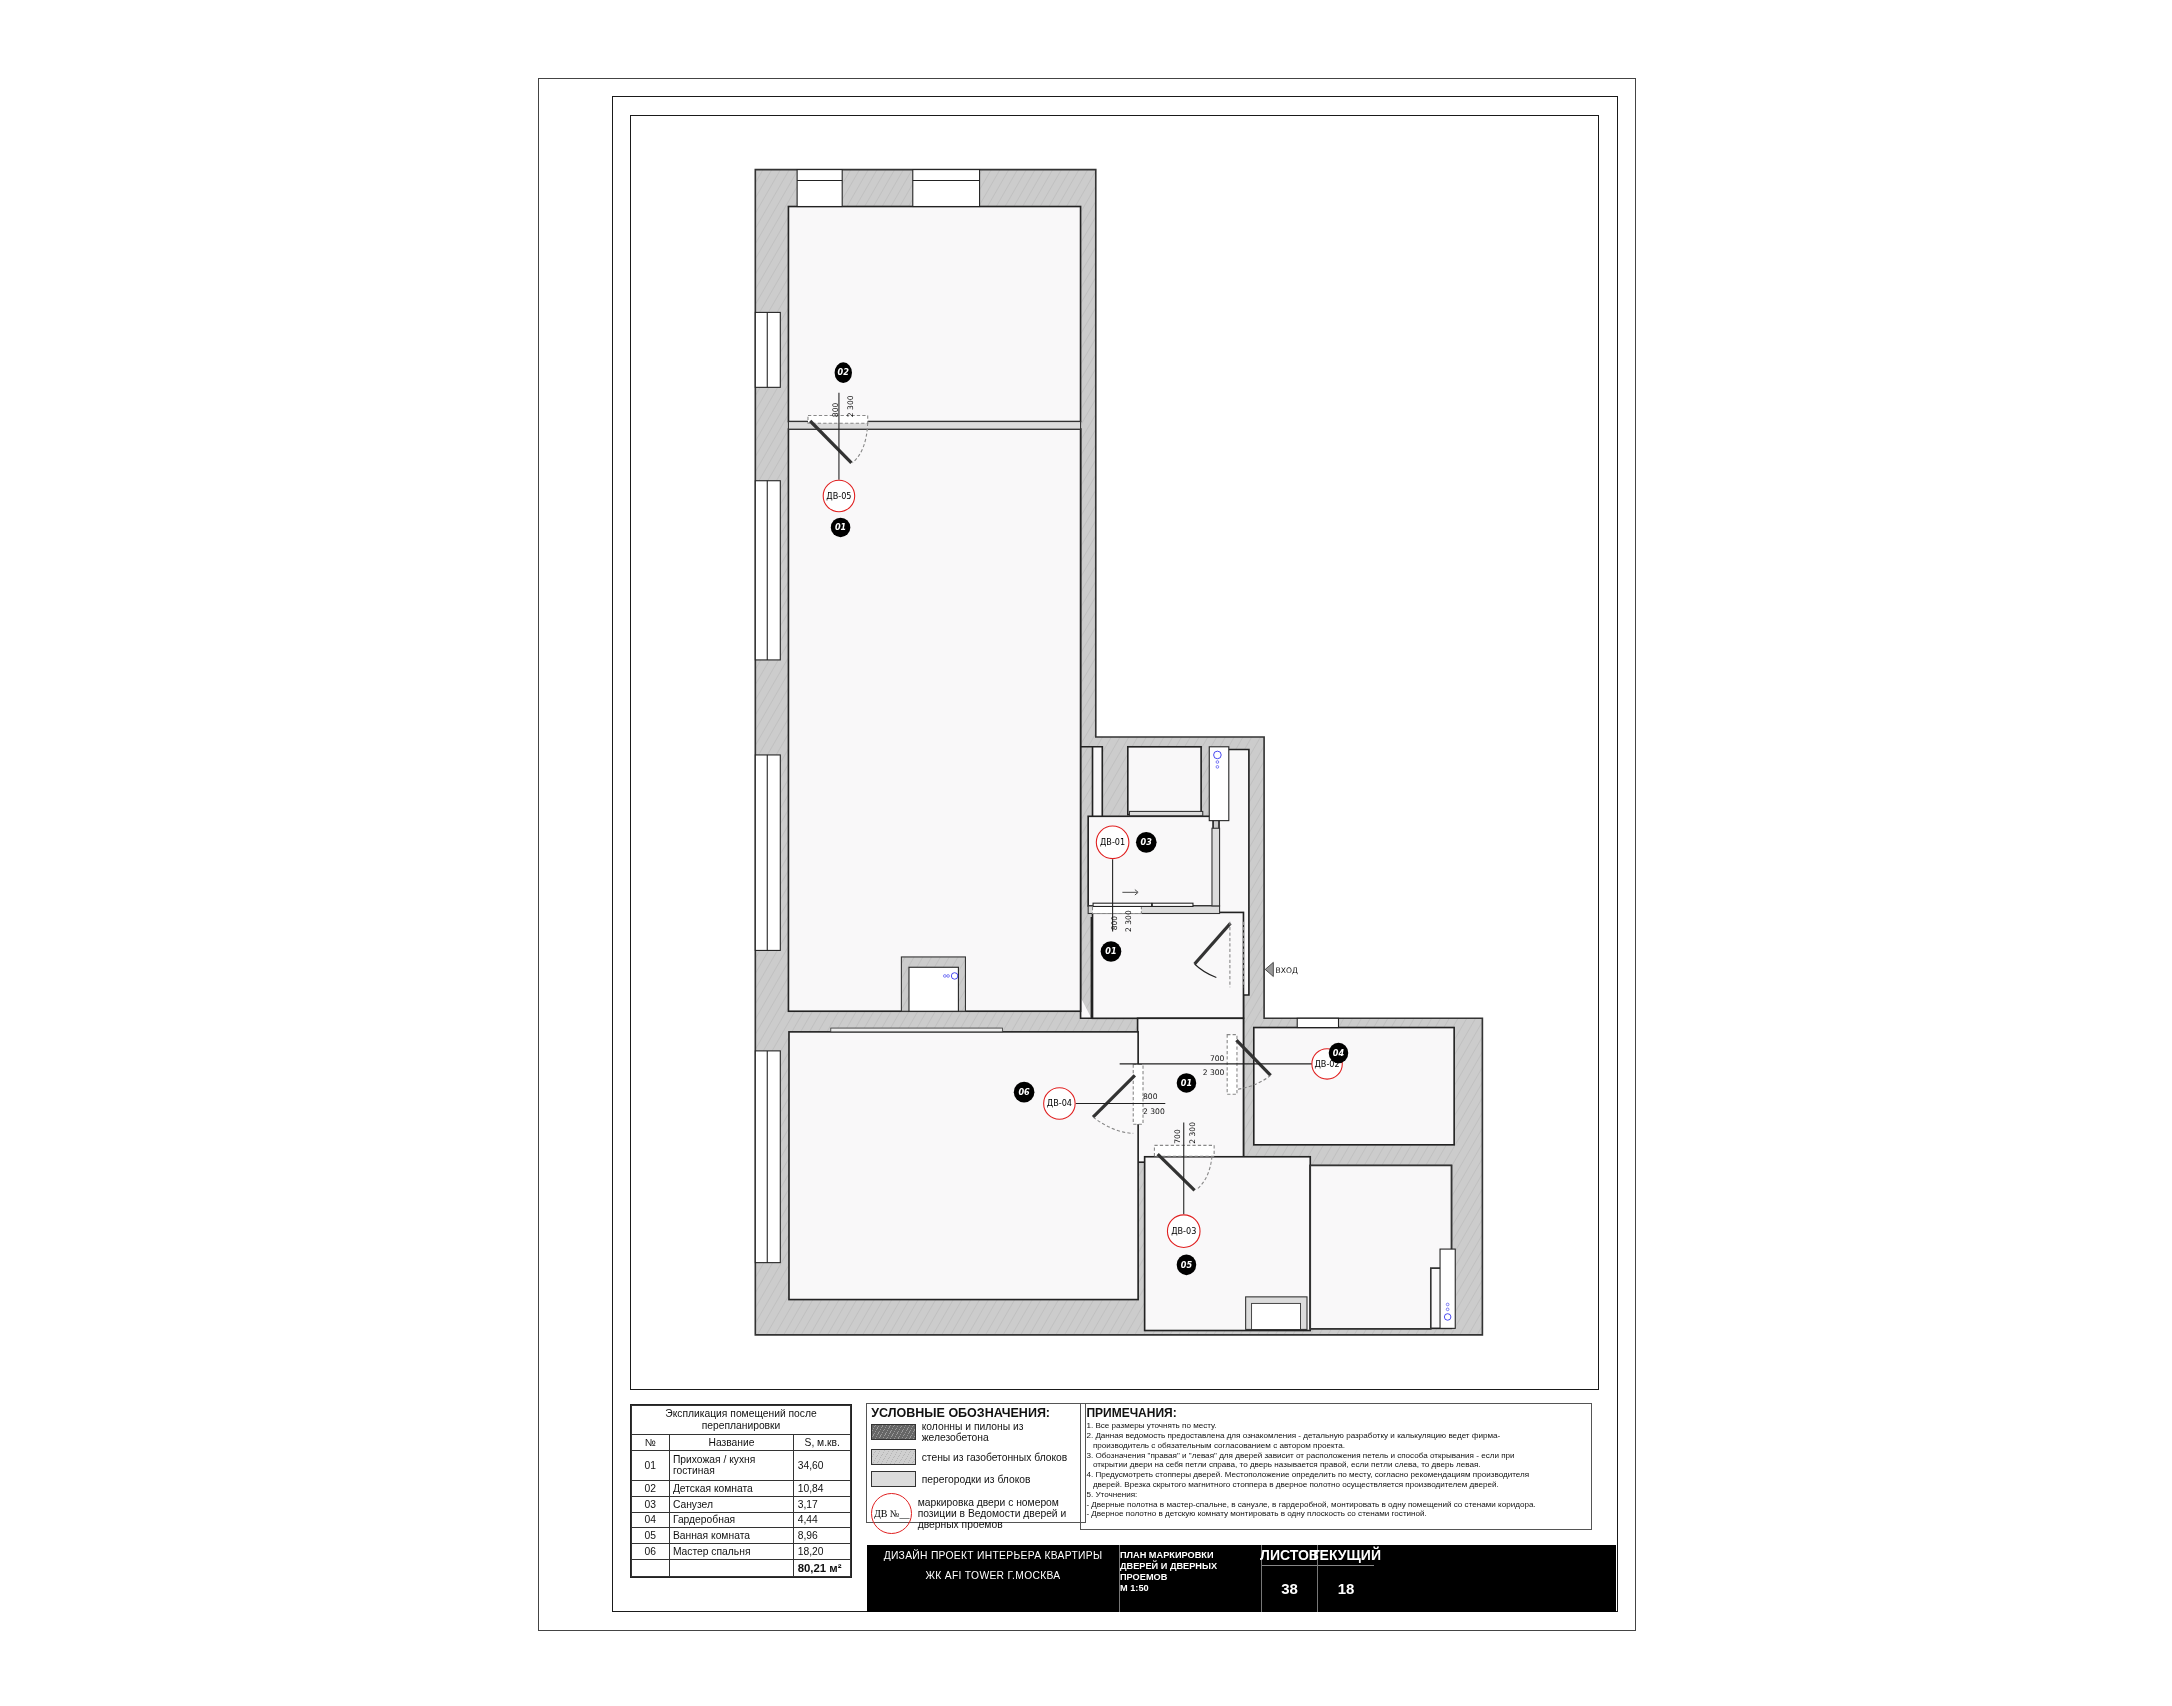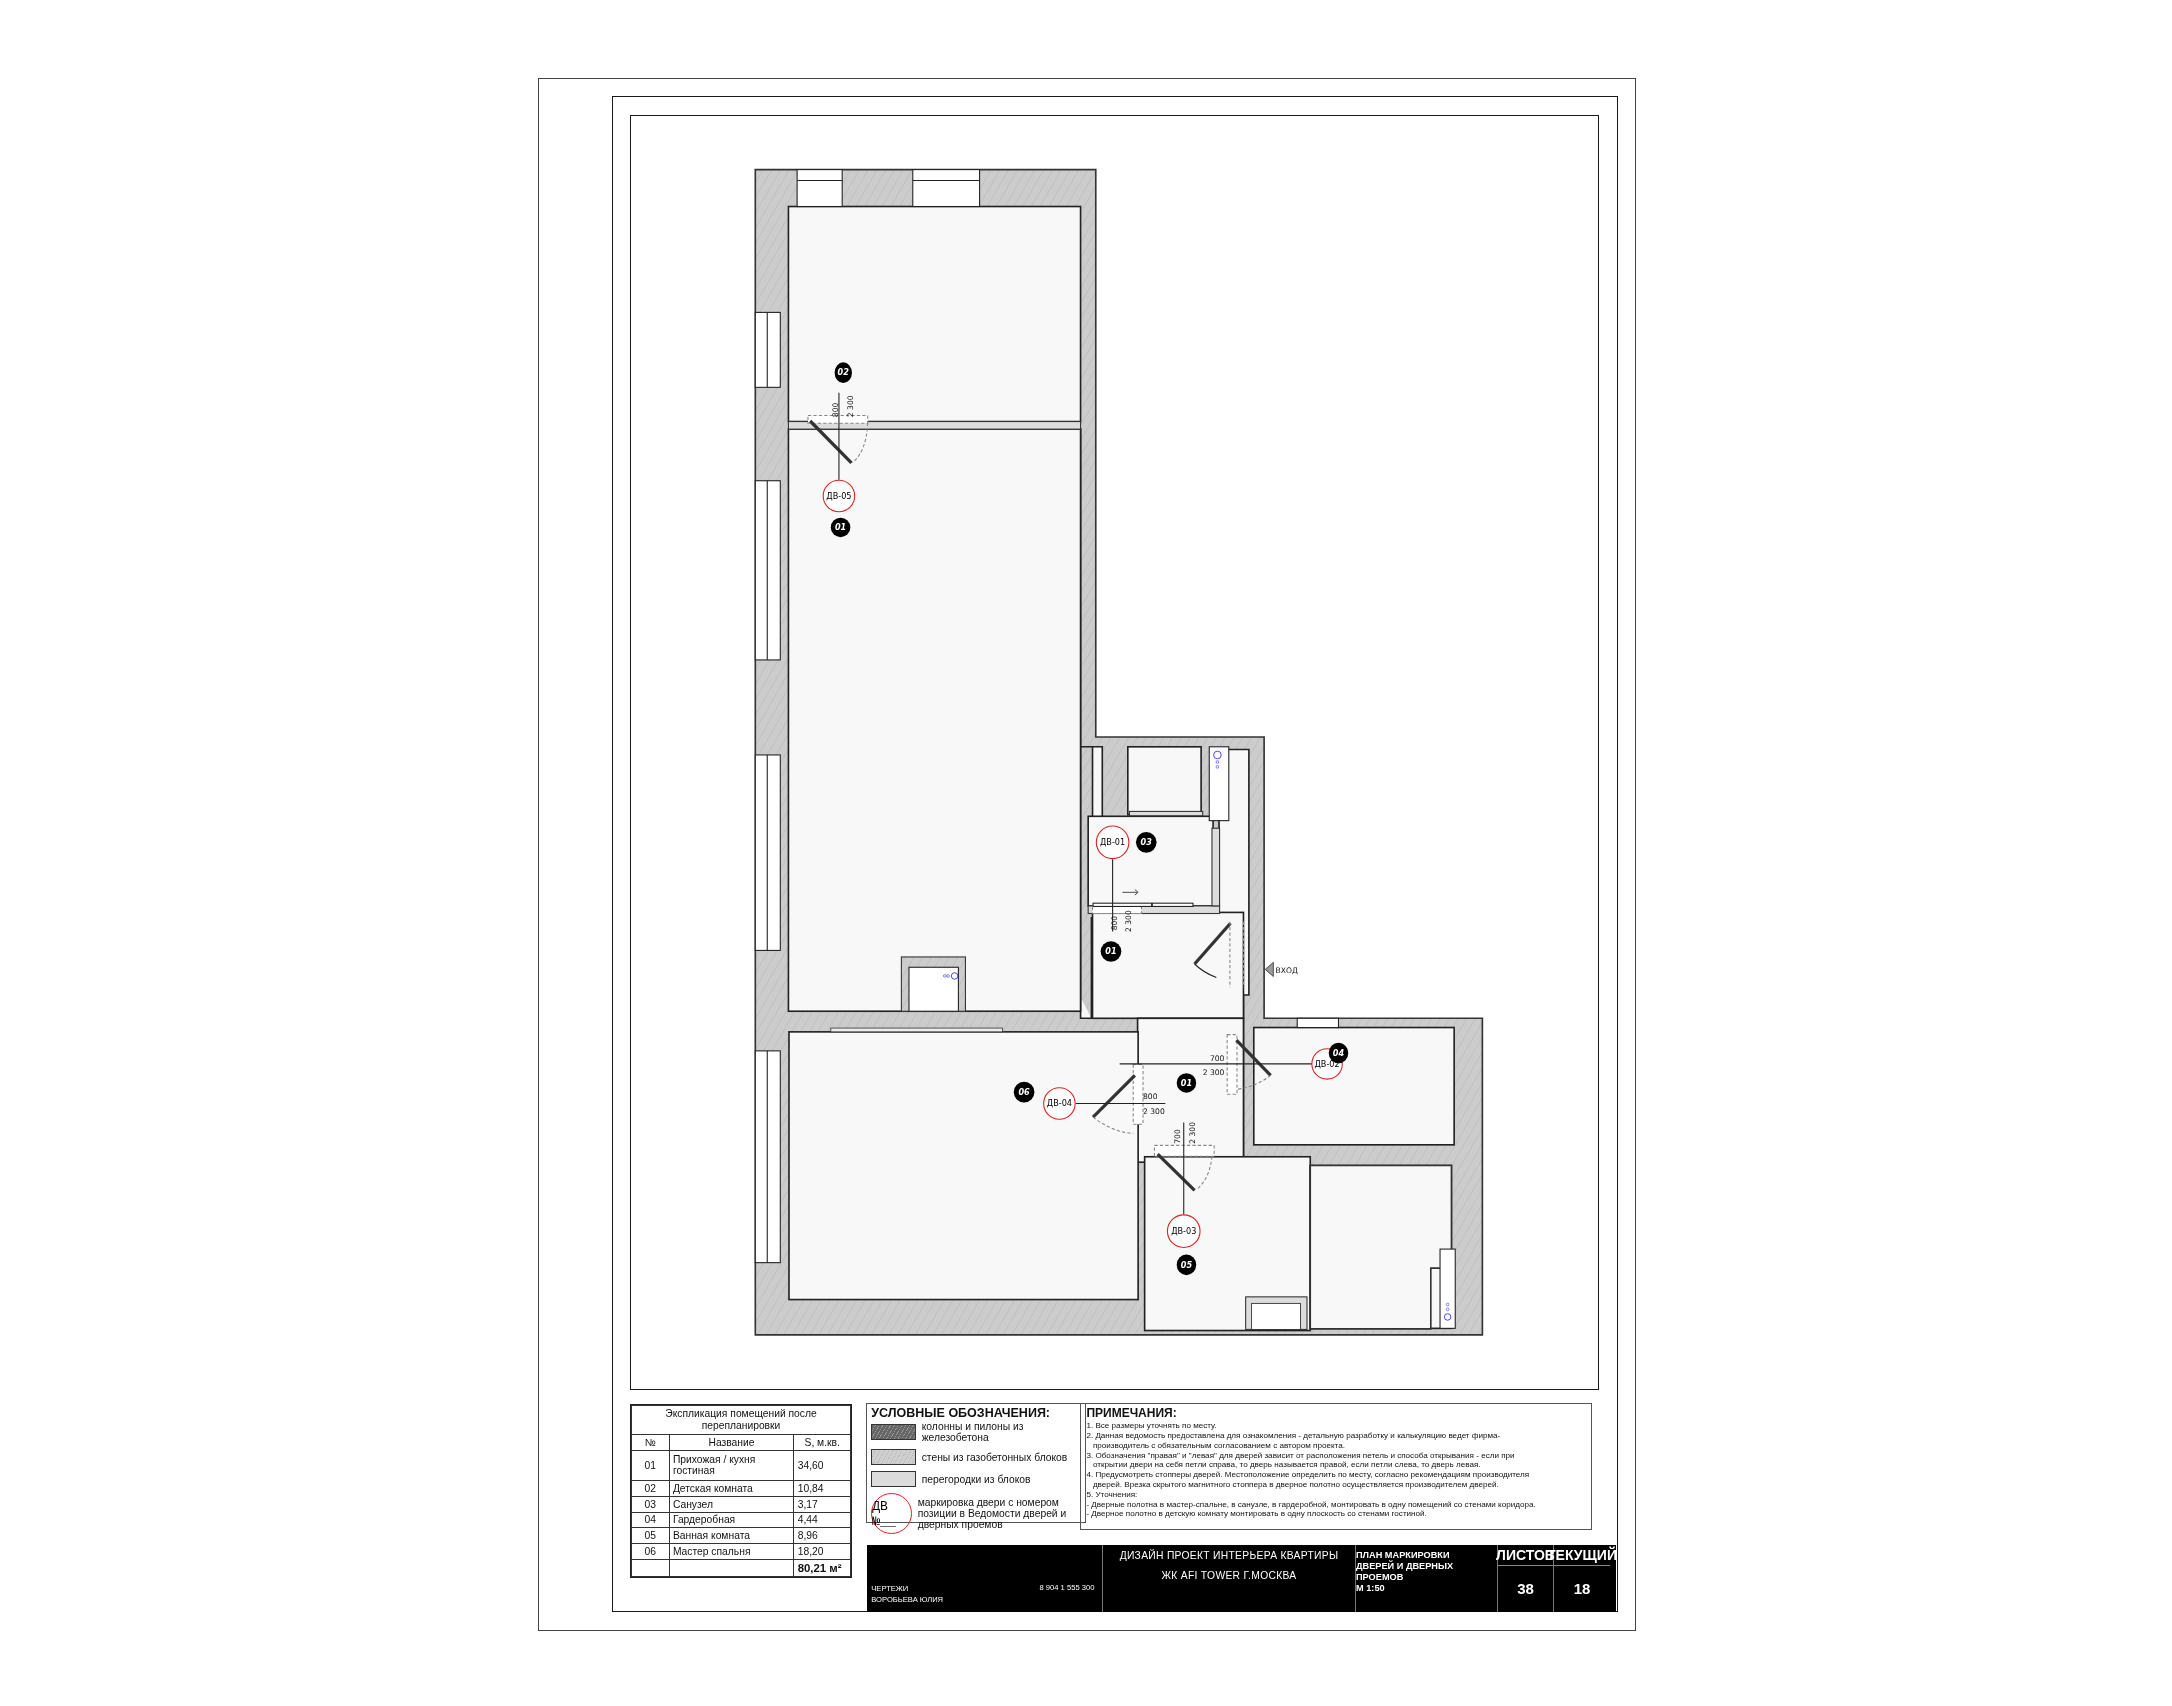--- a/index.html
+++ b/index.html
@@ -18,21 +18,21 @@
   .expl .total { font-weight:bold; font-size:11.4px; }
   
   .legend { left:866px; top:1403px; width:220px; height:120px; border:1.6px solid #555; padding:2.2px 4.3px; }
   .legend-title { font-family:"Liberation Sans", sans-serif; font-weight:bold; font-size:12.5px; letter-spacing:0px; color:#111; margin:0 0 1.1px 0; }
   .legend-row { display:flex; align-items:center; margin-bottom:6px; }
   .swatch { width:43px; height:14px; border:1.1px solid #333; margin-right:5.4px; flex:none; }
   .sw-concrete { background: repeating-linear-gradient(120deg, #666 0 2.7px, #999 2.7px 3.3px); }
   .sw-aerated { background: repeating-linear-gradient(120deg, #cfcfcf 0 3.3px, #b5b5b5 3.3px 3.8px); }
   .sw-partition { background:#dcdcdc; }
   .legend-text { font-family:"Liberation Sans", sans-serif; font-size:10.3px; color:#111; line-height:11px; }
-  .door-mark { width:39px; height:39px; border:1.1px solid #e02020; border-radius:50%; display:flex; align-items:center; justify-content:center; font-size:13px; margin-right:5.4px; flex:none; font-family:Liberation Mono, monospace; }
+  .door-mark { width:39px; height:39px; border:1.1px solid #e02020; border-radius:50%; display:flex; align-items:center; justify-content:center; font-size:10px; margin-right:5.4px; flex:none; font-family:Liberation Serif, serif; }
   
   .notes { left:1080px; top:1403px; width:512px; height:127px; border:1.6px solid #555; padding:2.2px 5.4px; font-family:"Liberation Sans", sans-serif; color:#111; }
   .notes-title { font-weight:bold; font-size:12px; margin-bottom:1.1px; }
   .notes-line { font-size:8.1px; line-height:9.8px; white-space:nowrap; }
   .notes-line.indent { padding-left:6.5px; }
   
   .tb { left:867px; top:1545px; width:749px; height:67px; background:#000; color:#fff; font-family:"Liberation Sans", sans-serif; display:flex; }
   .tb-author { width:235px; position:relative; border-right:1.1px solid #777; }
   .tb-author .lbl { position:absolute; left:4.3px; top:38px; font-size:7.6px; line-height:11px; }
   .tb-author .phone { position:absolute; right:7.6px; top:38px; font-size:7.6px; }
@@ -337,27 +337,20 @@
   <div class="notes-line">3. Обозначения "правая" и "левая" для дверей зависит от расположения петель и способа открывания - если при</div>
   <div class="notes-line indent">открытии двери на себя петли справа, то дверь называется правой, если петли слева, то дверь левая.</div>
   <div class="notes-line">4. Предусмотреть стопперы дверей. Местоположение определить по месту, согласно рекомендациям производителя</div>
   <div class="notes-line indent">дверей. Врезка скрытого магнитного стоппера в дверное полотно осуществляется производителем дверей.</div>
   <div class="notes-line">5. Уточнения:</div>
   <div class="notes-line">- Дверные полотна в мастер-спальне, в санузле, в гардеробной, монтировать в одну помещений со стенами коридора.</div>
   <div class="notes-line">- Дверное полотно в детскую комнату монтировать в одну плоскость со стенами гостиной.</div>
 </div>
 
 <div class="abs tb">
-  <div class="tb-author">
-    <div class="lbl">
-      <div>ЧЕРТЕЖИ</div>
-      <div>ВОРОБЬЕВА ЮЛИЯ</div>
-    </div>
-    <div class="phone">8 904 1 555 300</div>
-  </div>
   <div class="tb-project">
     <div class="l1">ДИЗАЙН ПРОЕКТ ИНТЕРЬЕРА КВАРТИРЫ</div>
     <div class="l2">ЖК AFI TOWER Г.МОСКВА</div>
   </div>
   <div class="tb-sheet">
     <div>ПЛАН МАРКИРОВКИ</div>
     <div>ДВЕРЕЙ И ДВЕРНЫХ</div>
     <div>ПРОЕМОВ</div>
     <div class="scale">М 1:50</div>
   </div>

